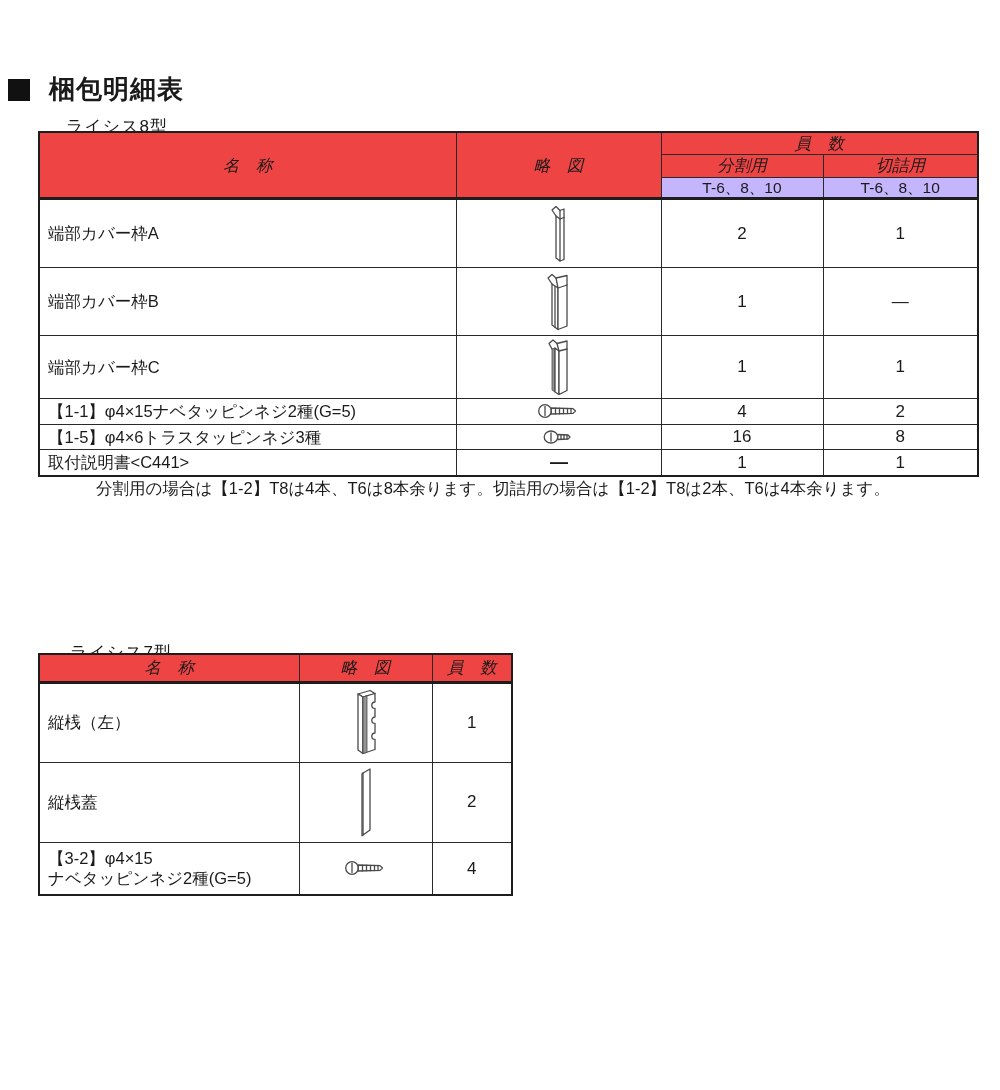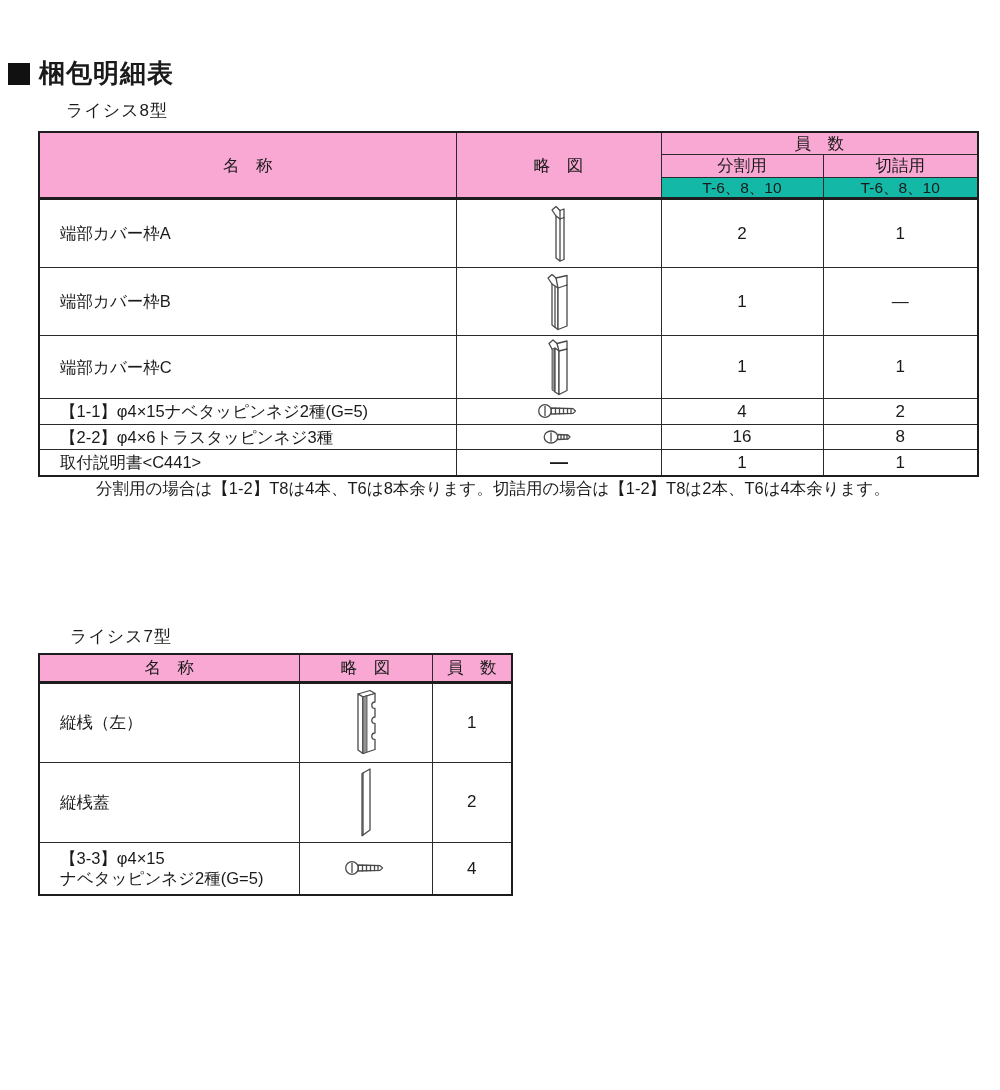--- a/index.html
+++ b/index.html
@@ -2,43 +2,43 @@
 <html><head>
 <meta charset="utf-8">
 <style>
   html,body{margin:0;padding:0;}
   body{
     width:1000px;height:1090px;background:#ffffff;position:relative;
     font-family:"Liberation Sans","DejaVu Sans",sans-serif;color:#1a1a1a;
     -webkit-font-smoothing:antialiased;
   }
   .section-title{
-    position:absolute;left:8px;top:56px;display:flex;align-items:center;gap:9px;
+    position:absolute;left:8px;top:72px;display:flex;align-items:center;gap:19px;
     font-size:26px;font-weight:bold;letter-spacing:1px;
   }
   .section-title .sq{width:22px;height:22px;background:#111;display:inline-block;}
-  .tbl-caption{position:absolute;font-size:17px;letter-spacing:1px;}
+  .tbl-caption{position:absolute;font-size:17px;letter-spacing:1px;margin-top:16px;}
   .cap1{left:66px;top:99px;}
   .cap2{left:70px;top:625px;}
 
   table.tbl{
     position:absolute;border-collapse:collapse;table-layout:fixed;
     border:2.5px solid #1d1d1d;
   }
   table.t1{left:38px;top:131px;width:939px;}
   table.t2{left:38px;top:653px;width:473px;}
   .tbl th,.tbl td{
     border:1.5px solid #2a2a2a;padding:0;overflow:hidden;
     font-weight:normal;font-size:16.5px;line-height:1.25;
   }
-  .tbl th{background:#f9a8d4;text-align:center;}
-  .tbl td.tsub{background:#14b8a6;text-align:center;font-size:15.5px;margin-left:36px;}
+  .tbl th{background:#ef4444;text-align:center;font-style:italic;}
+  .tbl td.tsub{background:#c4b5fd;text-align:center;font-size:15.5px;margin-left:36px;}
   .tbl thead tr:last-child th,.tbl thead tr:last-child td,
   .tbl th[rowspan]{border-bottom:3px solid #1d1d1d;}
-  .tbl td.name{text-align:left;padding:2px 4px 2px 20px;}
+  .tbl td.name{text-align:left;padding:2px 4px 2px 8px;}
   .tbl td.qty{text-align:center;font-size:17px;}
   .tbl td.sk{text-align:center;vertical-align:middle;}
   .tbl td.sk svg{display:block;margin:0 auto;}
   .tbl td.sk .dash{font-size:18px;font-weight:bold;letter-spacing:-1px;}
   .prelines{white-space:pre-line;}
   .note{
     position:absolute;top:478px;left:0;width:986px;text-align:center;
     font-size:16.5px;letter-spacing:0px;
   }
   
@@ -127,21 +127,21 @@
           <circle class="lnw" cx="9" cy="8" r="6.3"></circle>
           <path class="ln" d="M9 3.5 L9 12.5"></path>
           <path class="lnw" d="M15.3 5 L37 5.6 L39.5 8 L37 10.4 L15.3 11 Z"></path>
           <path class="ln" d="M19.5 5.1 L19.5 10.9 M23.5 5.2 L23.5 10.8 M27.5 5.3 L27.5 10.7 M31.5 5.4 L31.5 10.6 M35 5.5 L35 10.5"></path>
         </svg>
       </td>
       <td class="qty">4</td>
       <td class="qty">2</td>
     </tr>
     <tr style="height:24px">
-      <td class="name">【2-2】φ4×6トラスタッピンネジ3種</td>
+      <td class="name">【1-5】φ4×6トラスタッピンネジ3種</td>
       <td class="sk">
         <svg width="34" height="16" viewBox="0 0 34 16">
           <ellipse class="lnw" cx="9" cy="8" rx="6.8" ry="6"></ellipse>
           <path class="ln" d="M9 3.8 L9 12.2"></path>
           <path class="lnw" d="M15.8 5.5 L26 6 L28 8 L26 10 L15.8 10.5 Z"></path>
           <path class="ln" d="M19 5.6 L19 10.4 M22 5.7 L22 10.3 M25 5.8 L25 10.2"></path>
         </svg>
       </td>
       <td class="qty">16</td>
       <td class="qty">8</td>
@@ -191,21 +191,21 @@
       <td class="name">縦桟蓋</td>
       <td class="sk">
         <svg width="28" height="76" viewBox="0 0 28 76">
           <path class="lnw" d="M11 9 L18 5 L18 66 L11 71 Z"></path>
           <path class="ln" d="M11 9 L10 9.8 L10 71.8 L11 71"></path>
         </svg>
       </td>
       <td class="qty">2</td>
     </tr>
     <tr style="height:53px">
-      <td class="name prelines">【3-3】φ4×15
+      <td class="name prelines">【3-2】φ4×15
 ナベタッピンネジ2種(G=5)</td>
       <td class="sk">
         <svg width="46" height="16" viewBox="0 0 46 16">
           <circle class="lnw" cx="9" cy="8" r="6.3"></circle>
           <path class="ln" d="M9 3.5 L9 12.5"></path>
           <path class="lnw" d="M15.3 5 L37 5.6 L39.5 8 L37 10.4 L15.3 11 Z"></path>
           <path class="ln" d="M19.5 5.1 L19.5 10.9 M23.5 5.2 L23.5 10.8 M27.5 5.3 L27.5 10.7 M31.5 5.4 L31.5 10.6 M35 5.5 L35 10.5"></path>
         </svg>
       </td>
       <td class="qty">4</td>

